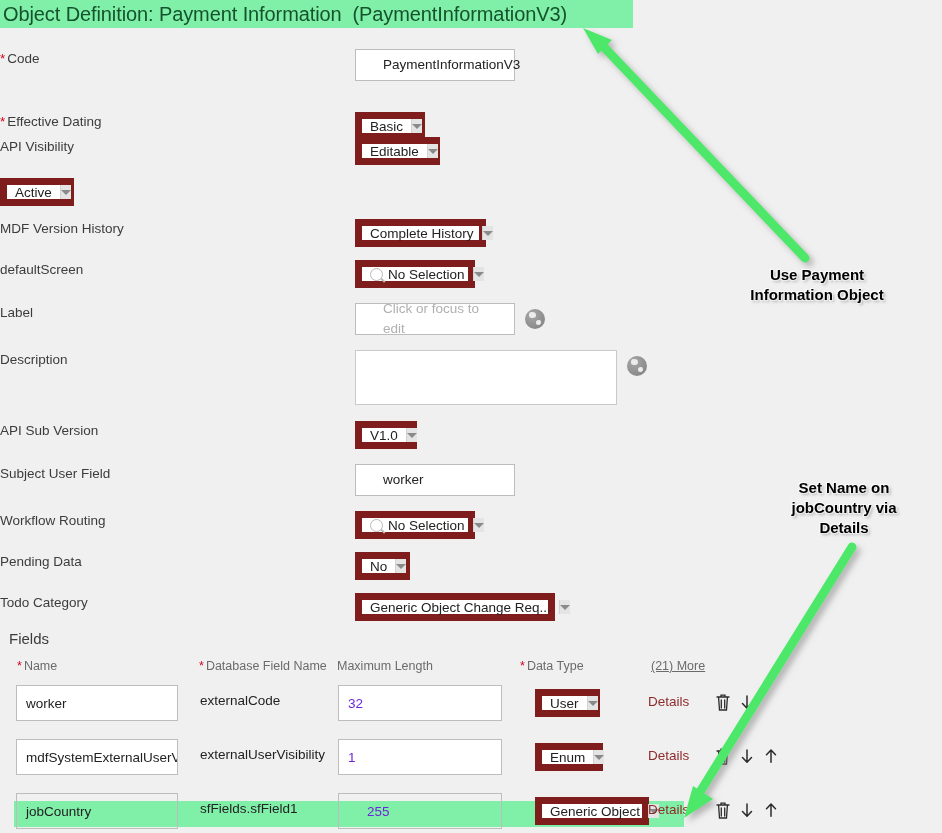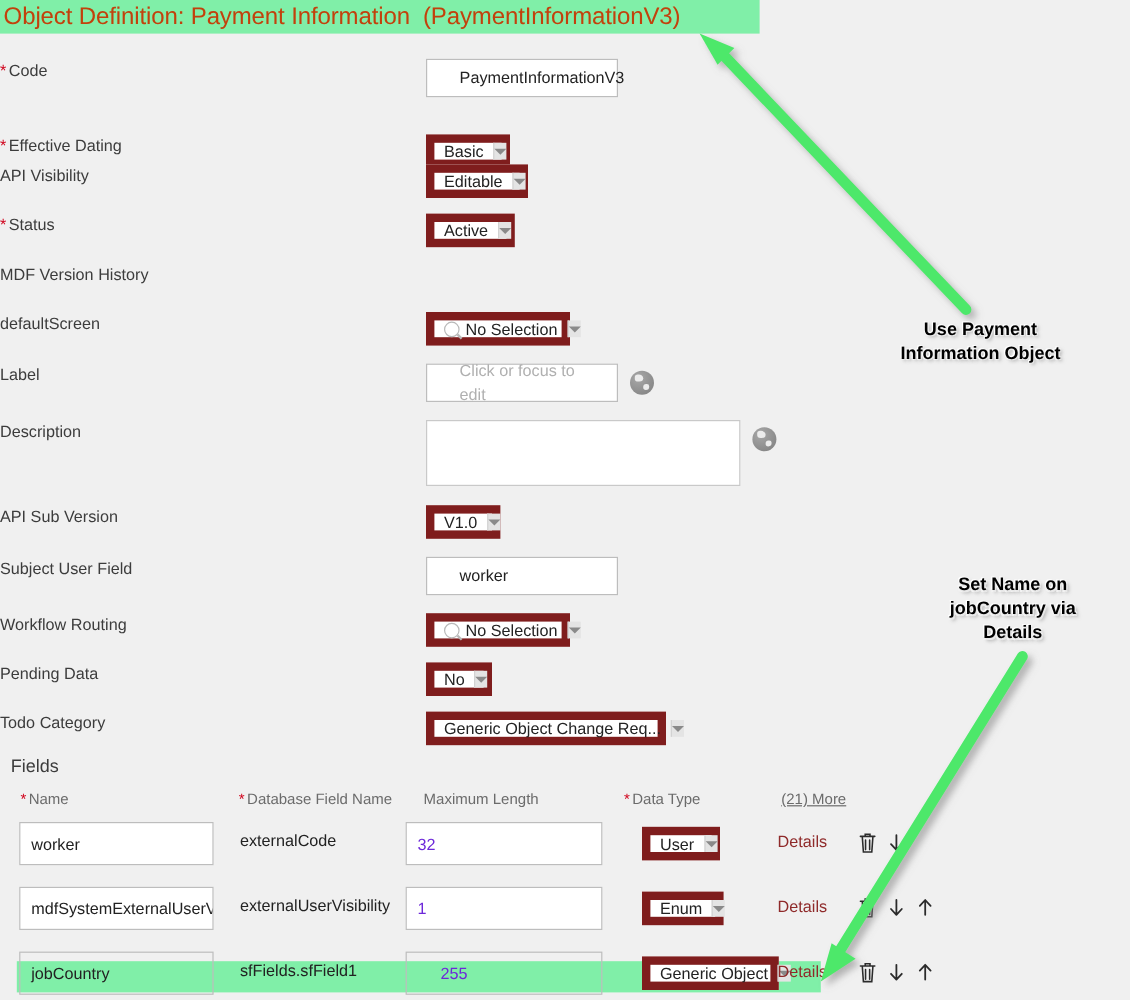--- a/index.html
+++ b/index.html
@@ -12,21 +12,21 @@
     position: relative;
     overflow: hidden;
   }
   
   #title-bar {
     position:absolute; left:0; top:0; width:633px; height:28px;
     background:#80efa8;
     display:flex; align-items:center;
   }
   #title-text {
-    font-size:20px; color:#c2410c; white-space:pre;
+    font-size:20px; color:#14532d; white-space:pre;
     padding-left:3px; letter-spacing:-0.1px;
   }
   
   .form-row {
     position:absolute; display:flex; align-items:flex-start;
   }
   .f-label {
     width:355px; text-align:left; font-size:13.5px; color:#3c3c3c;
     padding-right:10px; line-height:20px; white-space:nowrap;
   }
@@ -156,29 +156,32 @@
 
 <div class="form-row" style="left:0;top:137px;">
   <div class="f-label"><span>API Visibility</span></div>
   <div class="ddl" style="width:85px;">
     <div class="val">Editable</div>
     <div class="caret"></div>
   </div>
 </div>
 
 <div class="form-row" style="left:0;top:178px;">
-  <div class="f-label"><span class="req">*</span><span>Status</span></div>
   <div class="ddl" style="width:74px;">
     <div class="val">Active</div>
     <div class="caret"></div>
   </div>
 </div>
 
 <div class="form-row" style="left:0;top:219px;">
   <div class="f-label"><span>MDF Version History</span></div>
+  <div class="ddl" style="width:131px;">
+    <div class="val">Complete History</div>
+    <div class="caret"></div>
+  </div>
 </div>
 
 <div class="form-row" style="left:0;top:260px;">
   <div class="f-label"><span>defaultScreen</span></div>
   <div class="ddl" style="width:120px;">
     <div class="val">
       <span class="srch-ico"></span>
       <span>No Selection</span>
     </div>
     <div class="caret"></div>
@@ -240,21 +243,21 @@
     <div class="caret"></div>
   </div>
 </div>
 
 <div id="fields-title">Fields</div>
 
 <div id="fields-table">
 
   <div class="th" style="left:17px;top:4px;"><span class="req">*</span><span>Name</span></div>
   <div class="th" style="left:199px;top:4px;"><span class="req">*</span><span>Database Field Name</span></div>
-  <div class="th" style="left:353px;top:4px;text-align:right;"><span>Maximum Length</span></div>
+  <div class="th" style="left:337px;top:4px;text-align:right;"><span>Maximum Length</span></div>
   <div class="th" style="left:520px;top:4px;"><span class="req">*</span><span>Data Type</span></div>
   <div class="more-link" style="left:651px;top:4px;">(21) More</div>
 
   <div class="frow" style="top:28px;">
     <div class="cell-name">
         <span class="nm">worker</span>
       </div>
     <div class="cell-db">externalCode</div>
     <div class="cell-max">
         <span class="mx">32</span>

